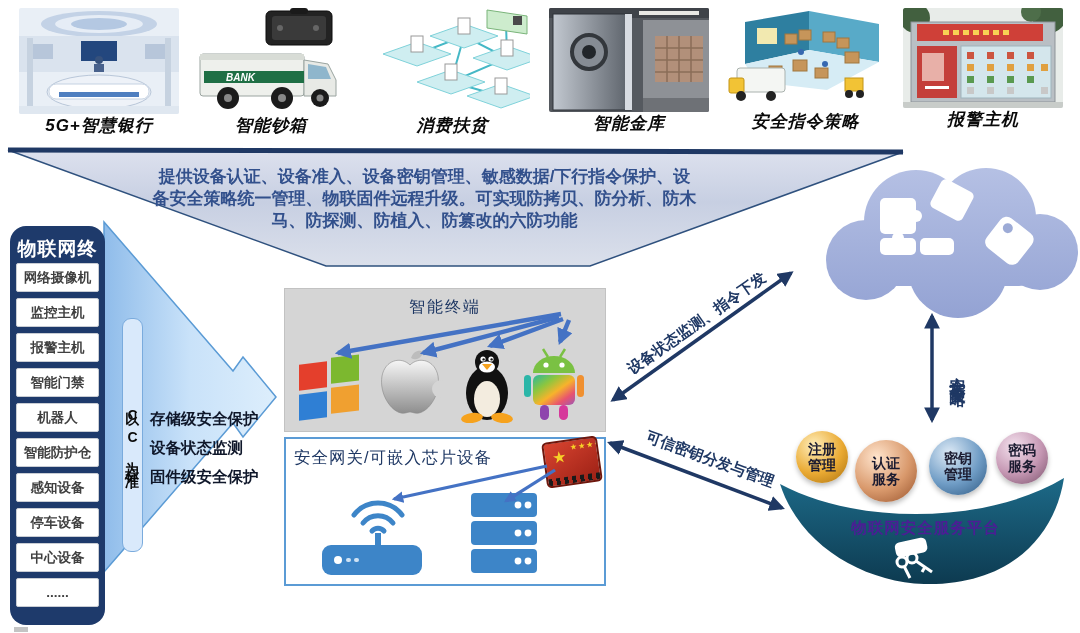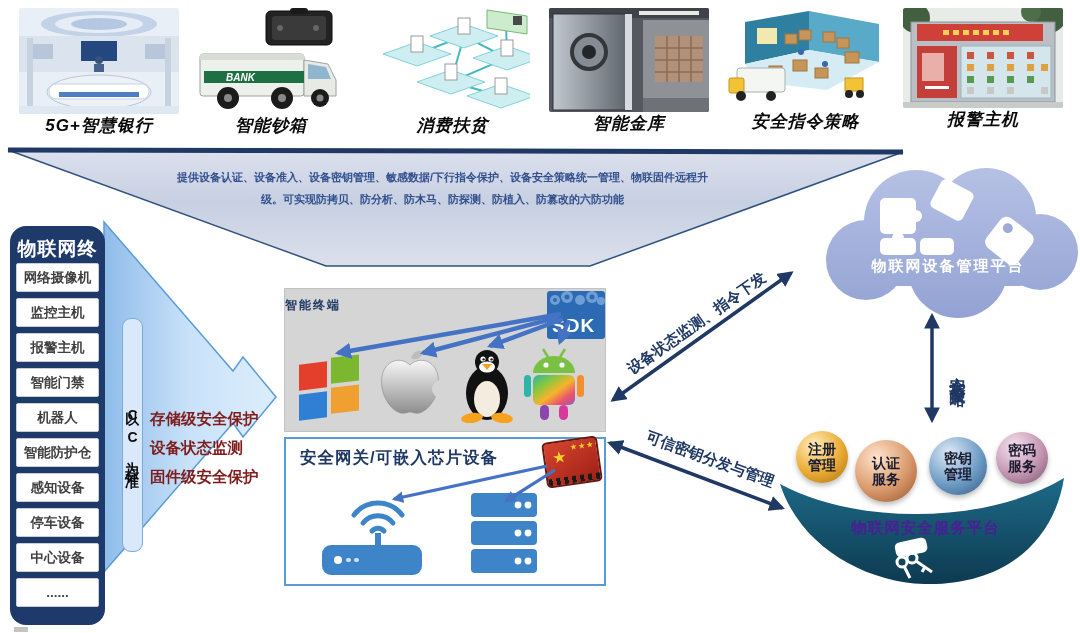--- a/index.html
+++ b/index.html
@@ -8,55 +8,55 @@
   #stage { position:relative; width:1080px; height:633px; background:#fff; overflow:hidden; }
   .abs { position:absolute; }
   svg { display:block; }
 
   
   .scenario { position:absolute; top:8px; text-align:center;font-style:italic; }
   .scenario .ph { border-radius:2px; overflow:hidden; display:block; margin:0 auto; }
   .scenario-label { font-size:17px; font-weight:bold; color:#0a0a0a; letter-spacing:1px; }
 
   
-  .banner-text { position:absolute; left:170px; top:166px; width:545px; text-align:center;
-    font-size:11px; line-height:22px; font-weight:600; color:#32508c; z-index:4; }
+  .banner-text { position:absolute; left:152px; top:166px; width:545px; text-align:center;
+    font-size:17px; line-height:22px; font-weight:600; color:#32508c; z-index:4; }
 
   
   .sidebar { position:absolute; left:10px; top:226px; width:95px; height:399px;
     background:#1e3a6b; border-radius:16px; z-index:2; }
   .sidebar-title { position:absolute; left:0; top:10px; width:100%; text-align:center;
     color:#fff; font-weight:bold; font-size:19px; letter-spacing:1px; }
   .pill { position:absolute; left:6px; width:83px; height:29px; background:#fff;
     border:1px solid #c9cdd4; border-radius:2px; display:flex; align-items:center;
     justify-content:center; font-size:13.5px; font-weight:bold; color:#404040; white-space:nowrap; }
 
   
   .cc-strip { position:absolute; left:122px; top:318px; width:21px; height:234px;
     background:#d9e9fb; border:1px solid #7aabdd; border-radius:9px; z-index:2;
     display:flex; align-items:center; justify-content:center; }
   .cc-strip span { writing-mode:vertical-lr; text-orientation:upright; font-size:14px;
     font-weight:600; color:#0a0a0a; letter-spacing:6px; }
   .cc-lines { position:absolute; left:150px; top:404px; z-index:2; font-size:15.5px;
-    font-weight:600; color:#7f1d1d; line-height:29px; white-space:nowrap; }
+    font-weight:600; color:#0f172a; line-height:29px; white-space:nowrap; }
 
   
   .terminal-box { position:absolute; left:284px; top:288px; width:322px; height:144px;
     background:#d5d5d5; border:1px solid #c2c2c2; z-index:2; }
-  .terminal-title { position:absolute; left:0; top:8px; width:100%; 
-    font-size:12px; font-weight:bold; color:#1f3864; letter-spacing:2px; }
+  .terminal-title { position:absolute; left:0; top:8px; width:100%; text-align:center;
+    font-size:16px; font-weight:normal; color:#1f3864; letter-spacing:2px; }
   .sdk-badge { position:absolute; left:262px; top:2px; width:58px; height:48px;
     background:#2d6ab4; border-radius:3px; overflow:hidden; }
   .sdk-badge .sdk-text { position:absolute; left:5px; bottom:2px; color:#fff;
     font-weight:bold; font-size:19px; letter-spacing:1px; }
   .os-icon { position:absolute; top:60px; }
 
   .gateway-box { position:absolute; left:284px; top:437px; width:322px; height:149px;
     background:#fff; border:2px solid #5b9bd5; z-index:2; }
-  .gateway-title { position:absolute; left:14px; top:8px; font-size:16.5px; font-weight:bold;
+  .gateway-title { position:absolute; left:8px; top:8px; font-size:16.5px; font-weight:normal;
     color:#1f3864; letter-spacing:1px; }
   .chip { position:absolute; left:258px; top:0px; width:56px; height:46px;
     background:linear-gradient(150deg,#d84430,#9c2015); border:2px solid #6e170d;
     border-radius:5px; transform:rotate(-8deg); overflow:hidden; }
   .chip .star-big { position:absolute; left:7px; top:5px; color:#f7d028; font-size:16px; }
   .chip .star-small { position:absolute; left:26px; top:2px; color:#f7d028; font-size:8px;
     letter-spacing:1px; }
   .chip .pins { position:absolute; bottom:0; left:0; width:100%; height:7px;
     background:repeating-linear-gradient(90deg,#1a1a1a 0 4px,transparent 4px 8px); }
 
@@ -377,37 +377,20 @@
   </div>
   <div class="cc-lines">
     <div>存储级安全保护</div>
     <div>设备状态监测</div>
     <div>固件级安全保护</div>
   </div>
 
   <div class="terminal-box">
     <div class="terminal-title">智能终端</div>
 
-    <div class="sdk-badge">
-      <svg width="58" height="22">
-        <g fill="#6d9fd6">
-            <circle cx="8" cy="9" r="5"></circle>
-            <circle cx="20" cy="6" r="6"></circle>
-            <circle cx="33" cy="9" r="5"></circle>
-            <circle cx="45" cy="6" r="6"></circle>
-            <circle cx="54" cy="10" r="4"></circle>
-          </g>
-        <g fill="#2d6ab4">
-            <circle cx="20" cy="6" r="2.5"></circle>
-            <circle cx="45" cy="6" r="2.5"></circle>
-            <circle cx="8" cy="9" r="2"></circle>
-          </g>
-      </svg>
-      <div class="sdk-text">SDK</div>
-    </div>
 
     <svg class="os-icon" style="left:12px" width="64" height="72" viewBox="0 0 64 72">
       <g transform="skewY(-7)">
         <rect x="2" y="16" width="28" height="26" fill="#e43f2c"></rect>
         <rect x="34" y="13" width="28" height="26" fill="#7cb82f"></rect>
         <rect x="2" y="46" width="28" height="26" fill="#2f7fd4"></rect>
         <rect x="34" y="43" width="28" height="26" fill="#f0a030"></rect>
       </g>
     </svg>
     <svg class="os-icon" style="left:92px" width="66" height="70" viewBox="0 0 66 70">
@@ -521,21 +504,20 @@
 
     <line x1="932" y1="316" x2="932" y2="420" stroke="#1f3864" stroke-width="3.5" marker-start="url(#mnavy)" marker-end="url(#mnavy)"></line>
   </svg>
 
   <div id="status-label" class="link-label">设备状态监测、指令下发</div>
   <div id="keys-label" class="link-label">可信密钥分发与管理</div>
   <div id="policy-label" class="link-label">
     <span>安全指令策略</span>
   </div>
 
-  <div class="cloud-label">物联网设备管理平台</div>
   <div class="bowl-label">物联网安全服务平台</div>
 
   <div id="sphere-reg" class="sphere">
     <div class="txt">注册管理</div>
   </div>
   <div id="sphere-auth" class="sphere">
     <div class="txt">认证服务</div>
   </div>
   <div id="sphere-key" class="sphere">
     <div class="txt">密钥管理</div>

